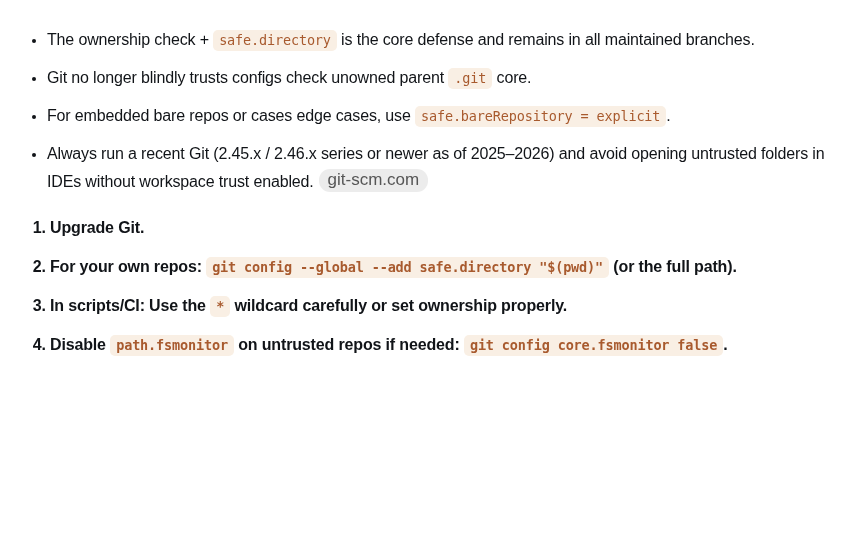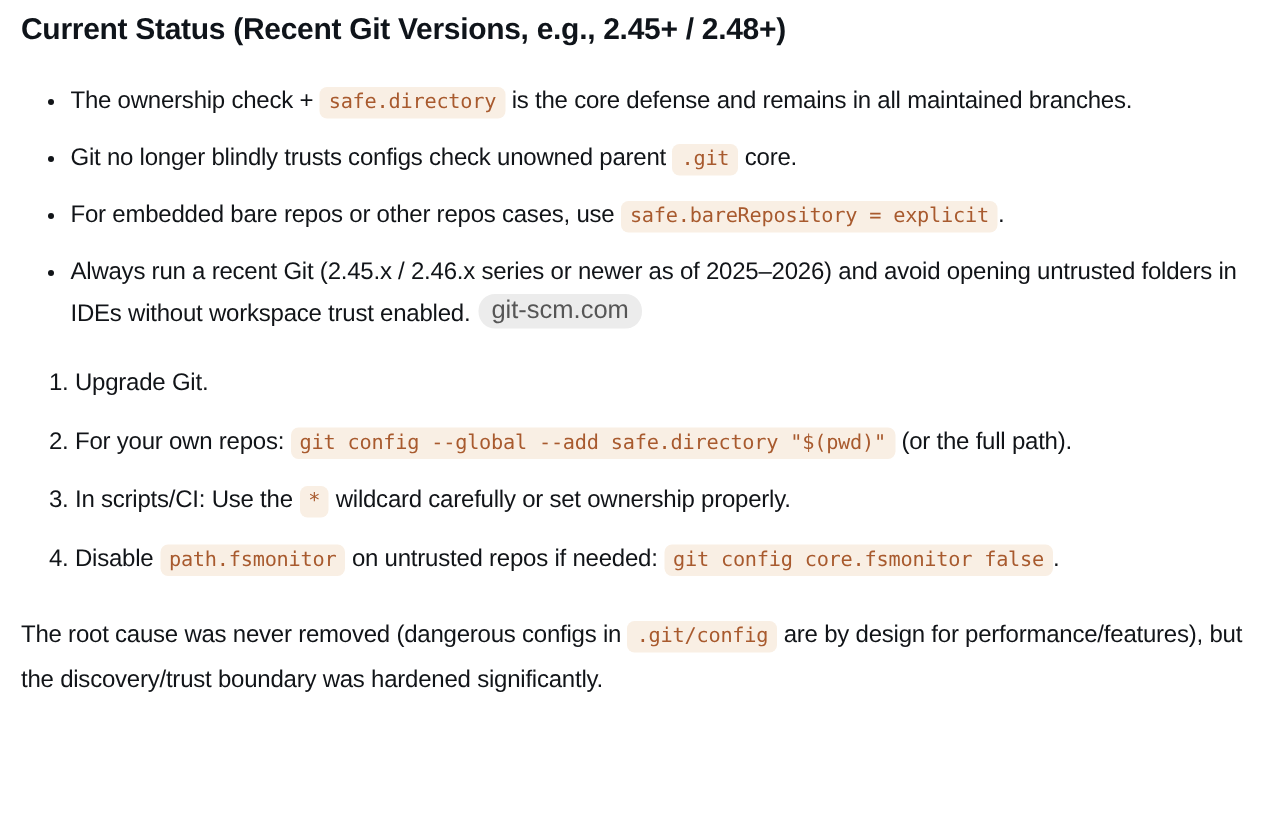--- a/index.html
+++ b/index.html
@@ -43,20 +43,21 @@
     color: #111418;
     font-size: 13px;
   }
   ol.numbered-list {
     margin: 18px 0 0 0;
     padding-left: 36px;
   }
   ol.numbered-list > li {
     margin-bottom: 11px;
     line-height: 28px;
+    font-weight: bold;
   }
   p.closing-paragraph {
     margin: 22px 0 0 0;
     line-height: 30px;
     color: #111418;
   }
   code.inline-code {
     font-family: "DejaVu Sans Mono", "Liberation Mono", monospace;
     font-size: 13.5px;
     background: var(--code-bg, #f9efe4);
@@ -77,32 +78,30 @@
     margin-left: 5px;
     vertical-align: 2px;
     cursor: pointer;
   }
 </style>
 </head>
 <body>
 
 <div class="content">
 
-  <h3 class="section-heading" id="heading-current-status">Current Status (Recent Git Versions, e.g., 2.45+ / 2.48+)</h3>
 
   <ul class="bullet-list">
       <li><span>The ownership check + </span><code class="inline-code">safe.directory</code><span> is the core defense and remains in all maintained branches.</span></li>
       <li><span>Git no longer blindly trusts configs check unowned parent </span><code class="inline-code">.git</code><span> core.</span></li>
-      <li><span>For embedded bare repos or other repos cases, use </span><code class="inline-code">safe.bareRepository = explicit</code><span>.</span></li>
+      <li><span>For embedded bare repos or cases edge cases, use </span><code class="inline-code">safe.bareRepository = explicit</code><span>.</span></li>
       <li><span>Always run a recent Git (2.45.x / 2.46.x series or newer as of 2025–2026) and avoid opening untrusted folders in IDEs without workspace trust enabled.</span><span class="citation-chip">git-scm.com</span></li>
     </ul>
 
 
   <ol class="numbered-list">
       <li><span>Upgrade Git.</span></li>
       <li><span>For your own repos: </span><code class="inline-code">git config --global --add safe.directory "$(pwd)"</code><span> (or the full path).</span></li>
       <li><span>In scripts/CI: Use the </span><code class="inline-code">*</code><span> wildcard carefully or set ownership properly.</span></li>
       <li><span>Disable </span><code class="inline-code">path.fsmonitor</code><span> on untrusted repos if needed: </span><code class="inline-code">git config core.fsmonitor false</code><span>.</span></li>
     </ol>
 
-  <p class="closing-paragraph"><span>The root cause was never removed (dangerous configs in </span><code class="inline-code">.git/config</code><span> are by design for performance/features), but the discovery/trust boundary was hardened significantly.</span></p>
 
 </div>
 
 </body></html>

